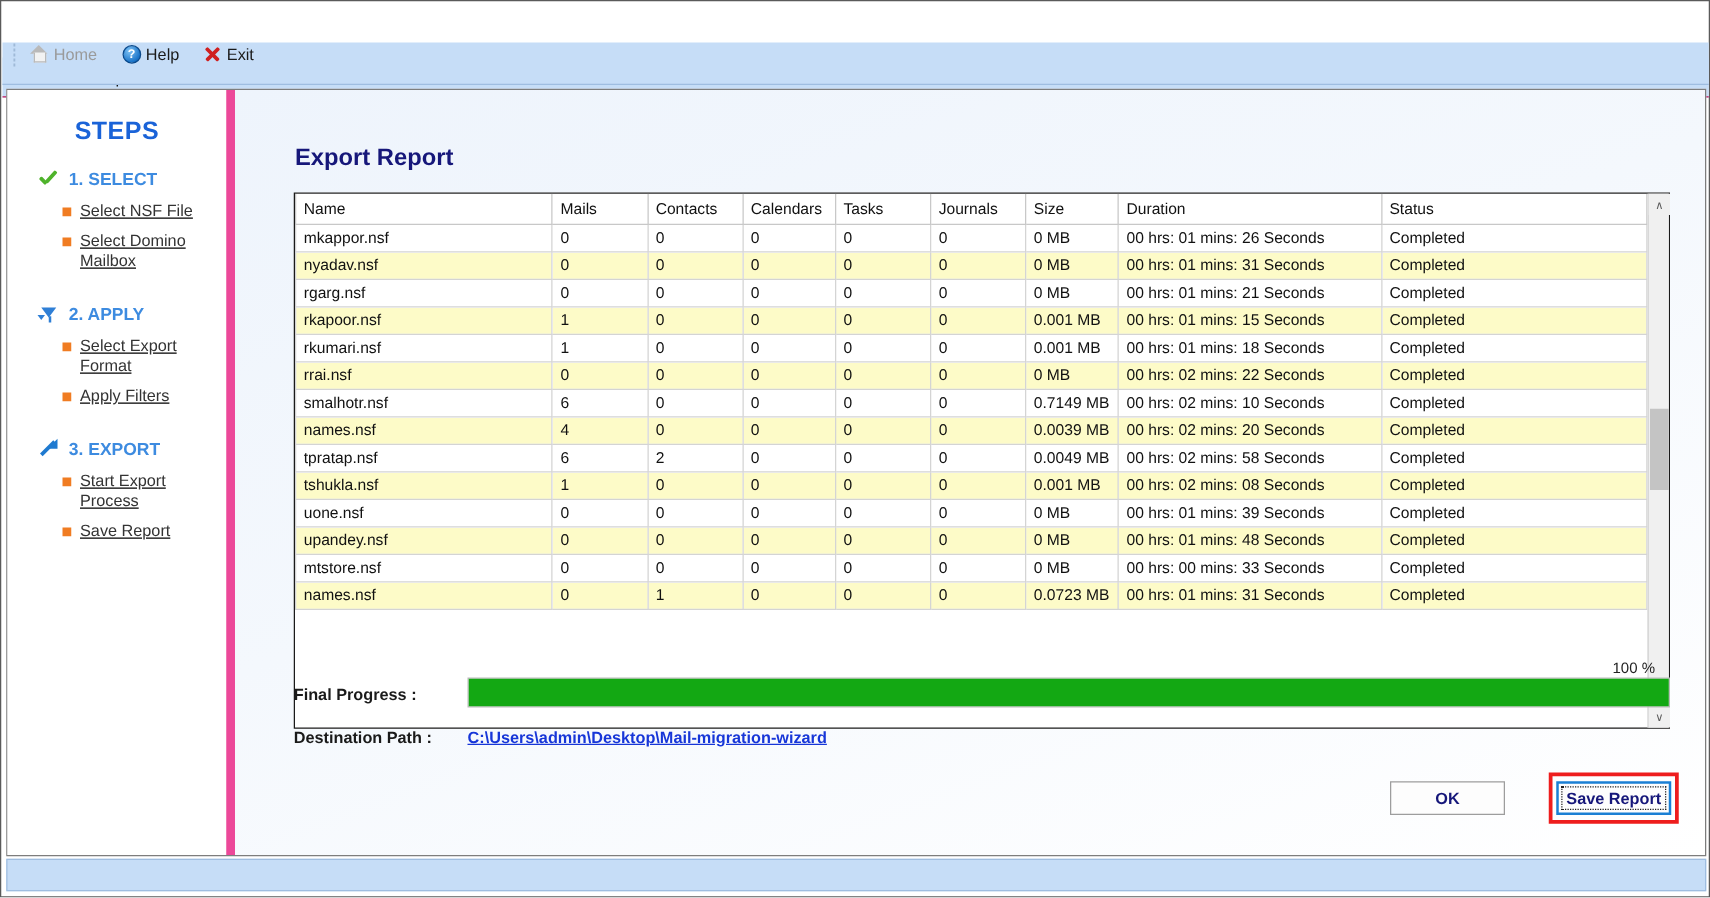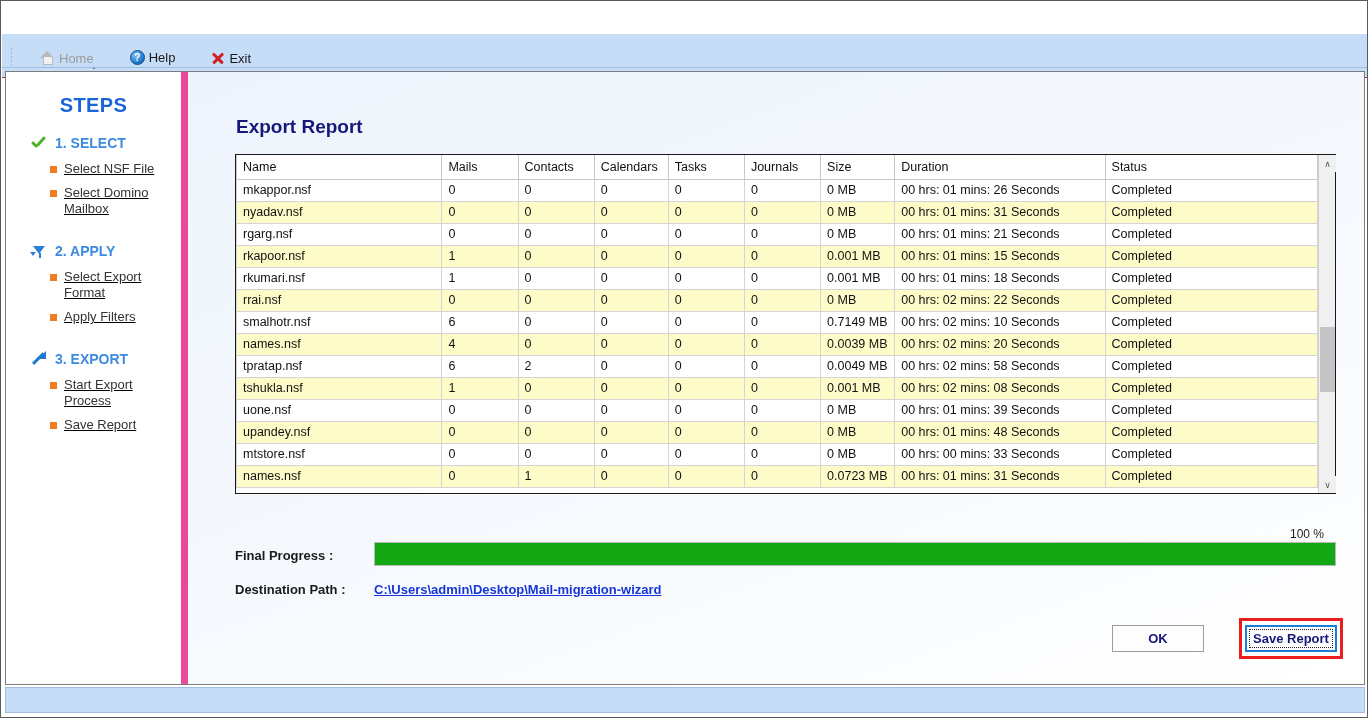--- a/index.html
+++ b/index.html
@@ -34,23 +34,22 @@
     padding: 3px 10px; margin-right: 6px;
     cursor: default;
   }
 
   
   .toolbar {
     position: absolute; left: 1px; top: 33px;
     width: 1366px; height: 34px;
     background: #c6ddf7;
     border-bottom: 1px solid #9fbde0;
-    display: flex; align-items: flex-end;
+    display: flex; align-items: flex-start;
     padding-left: 8px;
-    gap: 16px;
   }
   .tb-grip {
     width: 3px; height: 20px; margin-right: 8px;
     background-image: radial-gradient(#9bb6d4 40%, transparent 41%);
     background-size: 3px 4px;
     opacity: .9;
   }
   .tb-item {
     display: flex; align-items: center; gap: 4px;
     margin-right: 14px; font-size: 13px; color: #1a1a1a;
@@ -183,21 +182,21 @@
   }
 
   .page-title {
     position: absolute; left: 48px; top: 44px;
     font-size: 19px; font-weight: bold; color: #16177a;
   }
 
   
   .grid-wrap {
     position: absolute; left: 47px; top: 82px;
-    width: 1101px; height: 340px;
+    width: 1101px; height: 429px;
     border: 1px solid #1a1a1a;
     background: #fff;
     display: flex;
   }
   .grid-scrollport { flex: 1 1 auto; overflow: hidden; }
   table.grid {
     border-collapse: collapse; table-layout: fixed;
     width: 100%; font-size: 12.5px; color: #111;
   }
   table.grid th {

